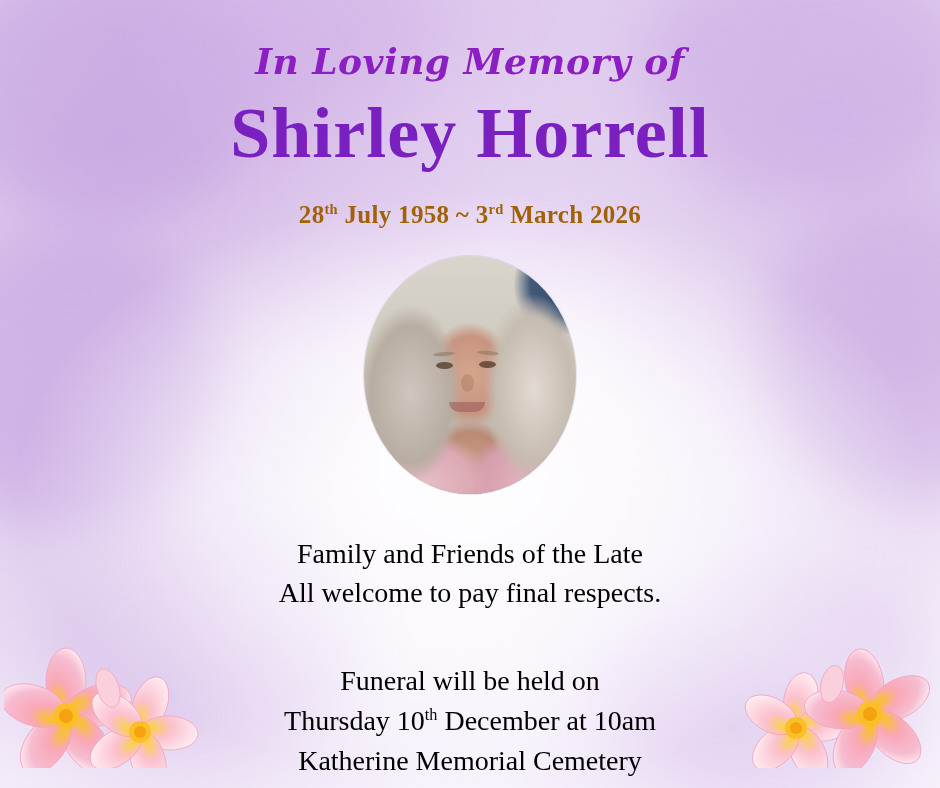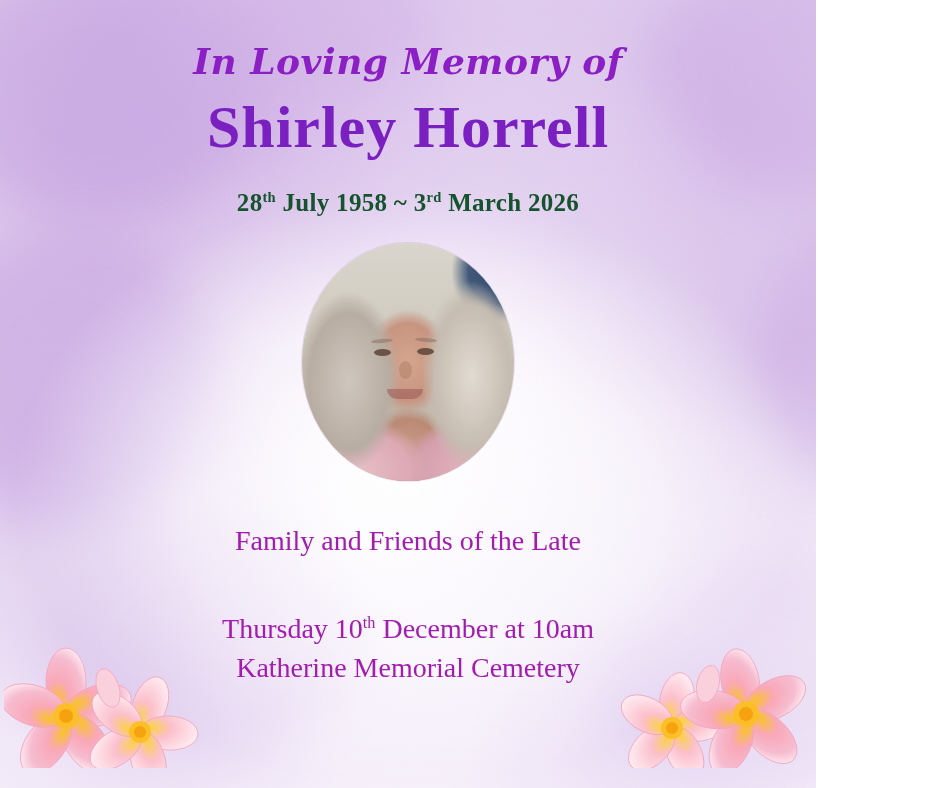--- a/index.html
+++ b/index.html
@@ -8,21 +8,21 @@
   }
   body {
     width: 940px;
     height: 788px;
     overflow: hidden;
     font-family: "Liberation Serif", serif;
   }
 
   #card {
     position: relative;
-    width: 816px;
+    width: 940px;
     height: 788px;
     background: #f7f2fb;
     overflow: hidden;
   }
 
   
   .bg-layer {
     position: absolute;
     inset: 0;
     pointer-events: none;
@@ -71,33 +71,33 @@
     font-weight: 700;
     font-size: 36px;
     color: #8c1fc4;
     letter-spacing: 0.5px;
     padding-top: 42px;
     line-height: 1.1;
   }
 
   .name {
     font-family: "Liberation Serif", serif;
-    font-size: 60px;
+    font-size: 72px;
     font-weight: 700;
     color: #7a1fc0;
     letter-spacing: 1px;
     margin-top: 14px;
     line-height: 1.05;
   }
 
   .dates {
     font-family: "Liberation Serif", serif;
     font-size: 25px;
     font-weight: 700;
-    color: #14532d;
+    color: #a16207;
     margin-top: 30px;
     letter-spacing: 0.3px;
   }
   .dates sup {
     font-size: 0.58em;
     vertical-align: super;
   }
 
   
   .portrait-wrap {
@@ -164,21 +164,21 @@
     position: absolute;
     left: 97px; top: 118px;
     width: 13px; height: 18px;
     border-radius: 50%;
     background: rgba(164,110,86,0.35);
   }
 
   .msg-block {
     font-family: "Liberation Serif", serif;
     font-size: 28px;
-    color: #a21caf;
+    color: #000000;
     line-height: 1.42;
     margin-top: 40px;
   }
   .msg-block.second {
     margin-top: 48px;
   }
   .msg-block sup {
     font-size: 0.58em;
     vertical-align: super;
   }
@@ -229,23 +229,25 @@
         <div class="brow r"></div>
         <div class="eye l"></div>
         <div class="eye r"></div>
         <div class="nose"></div>
         <div class="mouth"></div>
       </div>
     </div>
 
     <div class="msg-block">
       <div>Family and Friends of the Late</div>
+      <div>All welcome to pay final respects.</div>
     </div>
 
     <div class="msg-block second">
+      <div>Funeral will be held on</div>
       <div><span>Thursday 10</span><sup>th</sup><span> December at 10am</span></div>
       <div>Katherine Memorial Cemetery</div>
 
     </div>
 
   </div>
 
   <div class="flowers left">
     <svg width="210" height="140" viewBox="0 0 210 140" aria-hidden="true">
       <defs>

